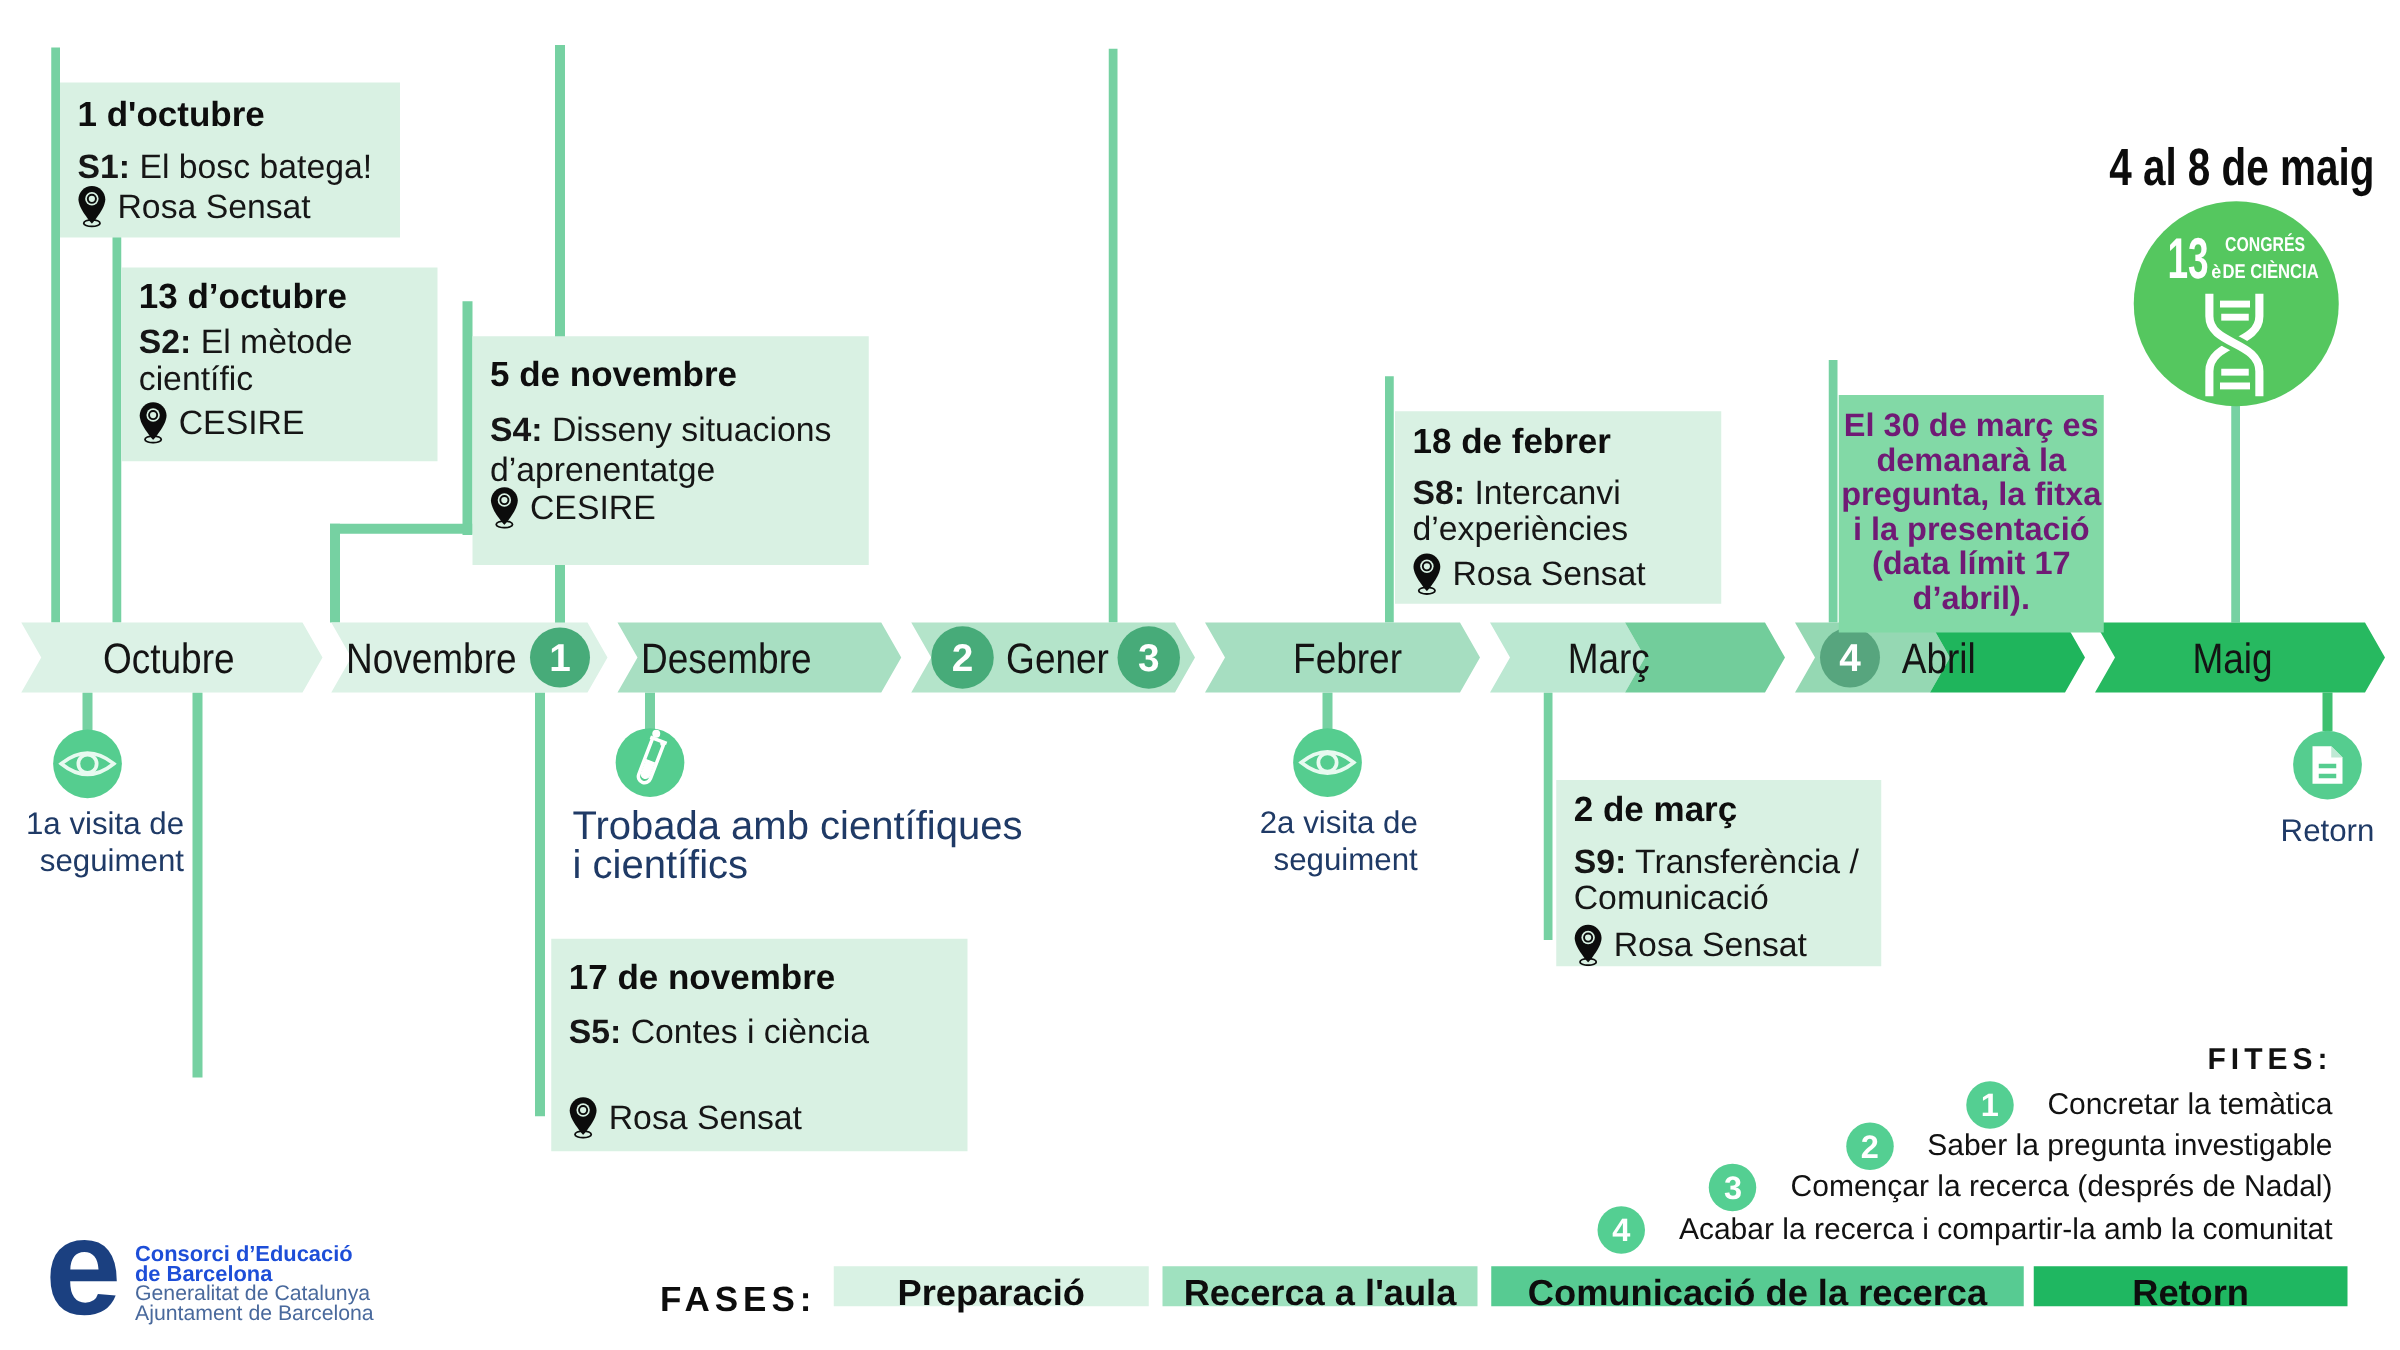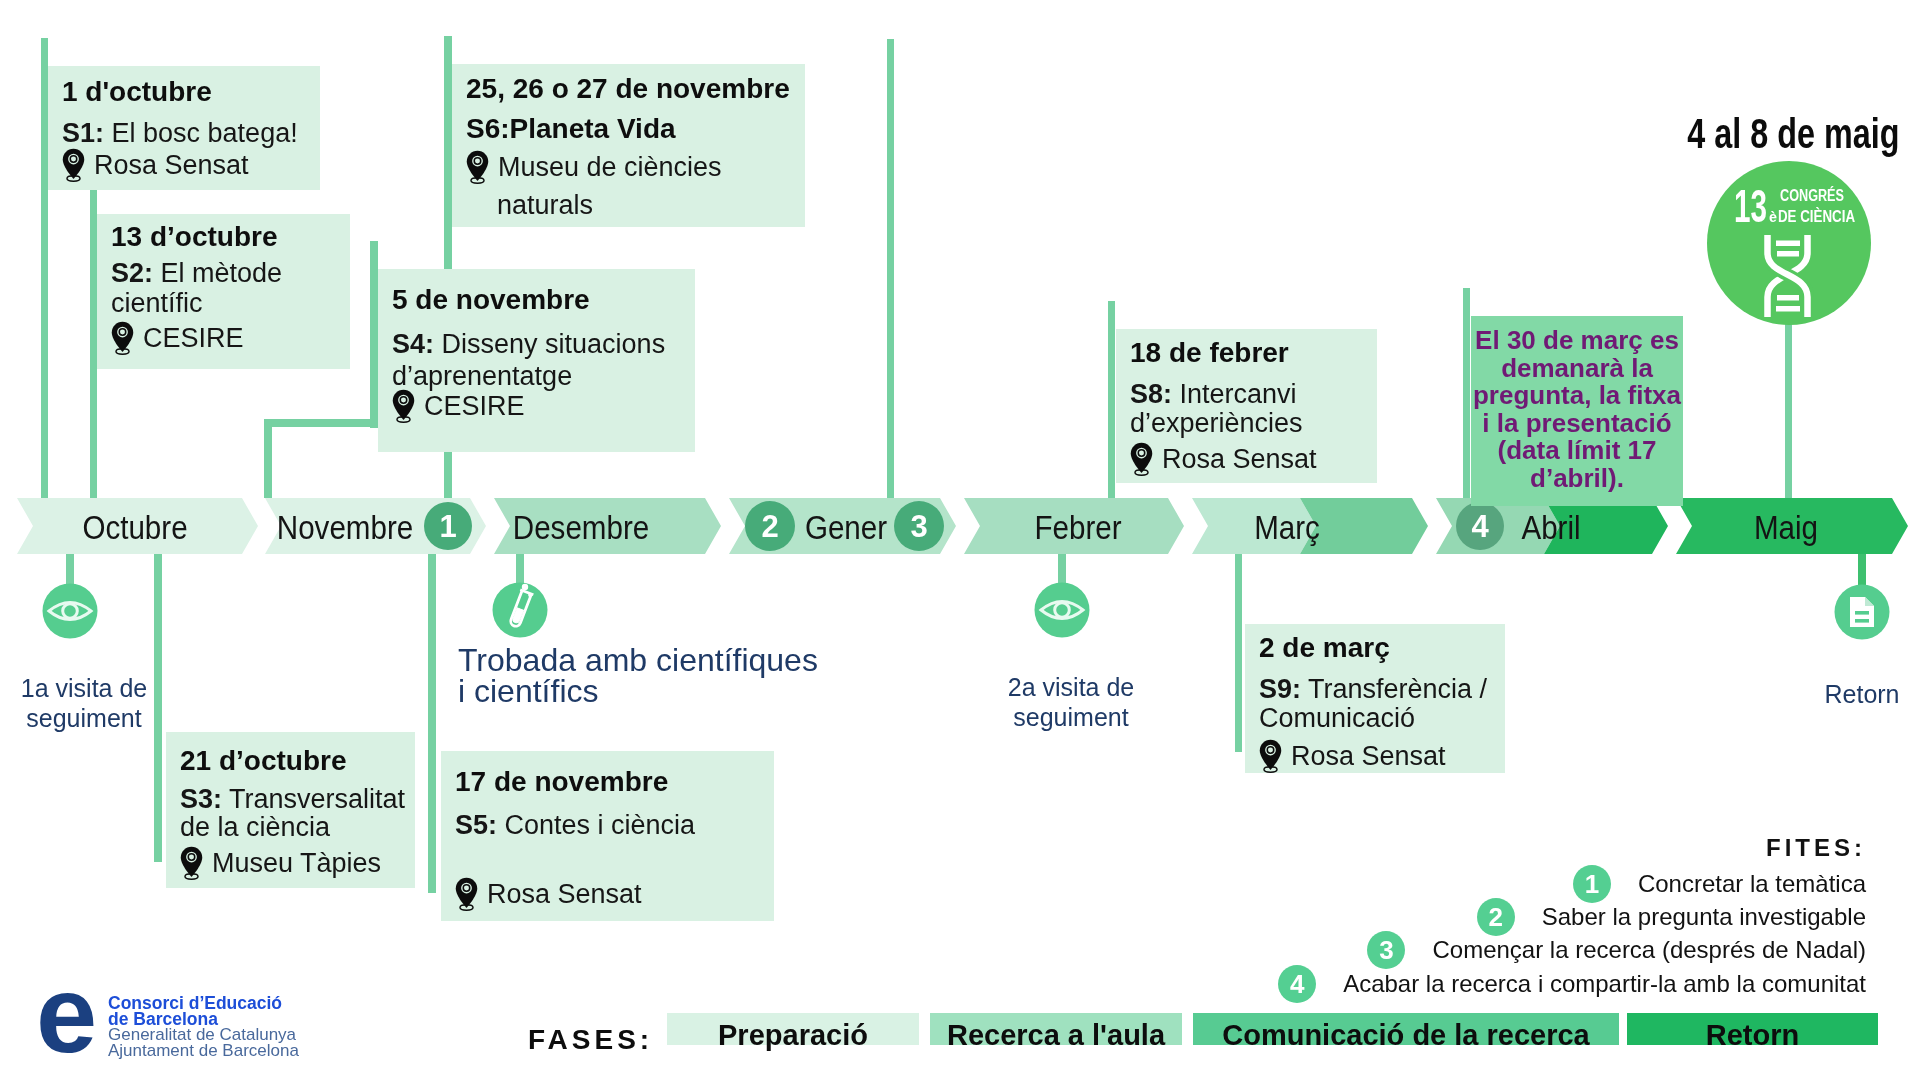--- a/index.html
+++ b/index.html
@@ -7,21 +7,21 @@
   font-family:"Liberation Sans", sans-serif; }
 #page { position:relative; width:1920px; height:1080px; background:#fff; }
 svg.bg { position:absolute; left:0; top:0; z-index:1; }
 .box { position:absolute; z-index:2; background:#d9f1e3;margin-top:28px; }
 .box .t { position:absolute; left:14px; font-weight:bold; font-size:28px; color:#0e0e0e; white-space:nowrap; }
 .box .l { position:absolute; left:14px; font-size:27px; color:#161616; white-space:nowrap; }
 .box .pr { position:absolute; left:14px; display:flex; align-items:center; height:36px; font-size:27px; color:#161616; white-space:nowrap; }
 .box .pr svg { margin-right:9px; flex:0 0 auto; }
 .mon { position:absolute; z-index:3; font-size:34px; line-height:36px; color:#141414; transform:translateX(-50%) scaleX(0.87); white-space:nowrap; }
 .cap { position:absolute; z-index:2; font-size:25px; line-height:30px; color:#1f3a66; }
-.capc { transform:translateX(-50%); text-align:center;margin-top:29px; }
+.capc { transform:translateX(-50%); text-align:right; }
 .frow { position:absolute; z-index:2; display:flex; align-items:center; height:38px; }
 .fc { width:38px; height:38px; border-radius:50%; background:#54cf92; color:#fff;
   font-weight:bold; font-size:26px; text-align:center; line-height:38px; flex:0 0 auto; }
 .ft { font-size:24px; color:#121212; margin-left:27px; white-space:nowrap; }
 .leg { position:absolute; z-index:2; top:1013px; height:32px; text-align:center;
   font-weight:bold; font-size:29px; line-height:44px; color:#0d0d0d;margin-left:12px; }
 </style>
 </head>
 <body>
 <div id="page">
@@ -136,34 +136,20 @@
 <div class="pr" style="top:119px;left:14px">
         <svg width="23" height="34" viewBox="0 0 24 35">
           <path d="M12 0.5 C5.8 0.5 0.8 5.5 0.8 11.7 c0 8.2 11.2 20.3 11.2 20.3 s11.2 -12.1 11.2 -20.3 C23.2 5.5 18.2 0.5 12 0.5 z" fill="#0c0c0c"></path>
           <circle cx="12" cy="11.3" r="5.6" fill="#d9f1e3"></circle>
           <circle cx="12" cy="11.3" r="3.4" fill="none" stroke="#0c0c0c" stroke-width="1.6"></circle>
           <ellipse cx="12" cy="31.6" rx="6.8" ry="2.8" fill="none" stroke="#0c0c0c" stroke-width="1.5"></ellipse>
         </svg>
         <span>CESIRE</span>
       </div>
 </div>
-<div class="box" style="left:452px;top:36px;width:353px;height:163px;background:#d9f1e3">
-<div class="t" style="top:9px">25, 26 o 27 de novembre</div>
-<div class="t" style="top:49px">S6:Planeta Vida</div>
-<div class="pr" style="top:85px;left:14px">
-        <svg width="23" height="34" viewBox="0 0 24 35">
-          <path d="M12 0.5 C5.8 0.5 0.8 5.5 0.8 11.7 c0 8.2 11.2 20.3 11.2 20.3 s11.2 -12.1 11.2 -20.3 C23.2 5.5 18.2 0.5 12 0.5 z" fill="#0c0c0c"></path>
-          <circle cx="12" cy="11.3" r="5.6" fill="#d9f1e3"></circle>
-          <circle cx="12" cy="11.3" r="3.4" fill="none" stroke="#0c0c0c" stroke-width="1.6"></circle>
-          <ellipse cx="12" cy="31.6" rx="6.8" ry="2.8" fill="none" stroke="#0c0c0c" stroke-width="1.5"></ellipse>
-        </svg>
-        <span>Museu de ciències</span>
-      </div>
-<div class="l" style="top:126px"><span style="margin-left:31px">naturals</span></div>
-</div>
 <div class="box" style="left:1116px;top:301px;width:261px;height:154px;background:#d9f1e3">
 <div class="t" style="top:8px">18 de febrer</div>
 <div class="l" style="top:50px"><b>S8:</b> Intercanvi</div>
 <div class="l" style="top:79px">d’experiències</div>
 <div class="pr" style="top:112px;left:14px">
         <svg width="23" height="34" viewBox="0 0 24 35">
           <path d="M12 0.5 C5.8 0.5 0.8 5.5 0.8 11.7 c0 8.2 11.2 20.3 11.2 20.3 s11.2 -12.1 11.2 -20.3 C23.2 5.5 18.2 0.5 12 0.5 z" fill="#0c0c0c"></path>
           <circle cx="12" cy="11.3" r="5.6" fill="#d9f1e3"></circle>
           <circle cx="12" cy="11.3" r="3.4" fill="none" stroke="#0c0c0c" stroke-width="1.6"></circle>
           <ellipse cx="12" cy="31.6" rx="6.8" ry="2.8" fill="none" stroke="#0c0c0c" stroke-width="1.5"></ellipse>
@@ -176,34 +162,20 @@
 <div class="l" style="top:50px"><b>S9:</b> Transferència /</div>
 <div class="l" style="top:79px">Comunicació</div>
 <div class="pr" style="top:114px;left:14px">
         <svg width="23" height="34" viewBox="0 0 24 35">
           <path d="M12 0.5 C5.8 0.5 0.8 5.5 0.8 11.7 c0 8.2 11.2 20.3 11.2 20.3 s11.2 -12.1 11.2 -20.3 C23.2 5.5 18.2 0.5 12 0.5 z" fill="#0c0c0c"></path>
           <circle cx="12" cy="11.3" r="5.6" fill="#d9f1e3"></circle>
           <circle cx="12" cy="11.3" r="3.4" fill="none" stroke="#0c0c0c" stroke-width="1.6"></circle>
           <ellipse cx="12" cy="31.6" rx="6.8" ry="2.8" fill="none" stroke="#0c0c0c" stroke-width="1.5"></ellipse>
         </svg>
         <span>Rosa Sensat</span>
-      </div>
-</div>
-<div class="box" style="left:166px;top:704px;width:249px;height:156px;background:#d9f1e3">
-<div class="t" style="top:13px">21 d’octubre</div>
-<div class="l" style="top:52px"><b>S3:</b> Transversalitat</div>
-<div class="l" style="top:80px">de la ciència</div>
-<div class="pr" style="top:113px;left:14px">
-        <svg width="23" height="34" viewBox="0 0 24 35">
-          <path d="M12 0.5 C5.8 0.5 0.8 5.5 0.8 11.7 c0 8.2 11.2 20.3 11.2 20.3 s11.2 -12.1 11.2 -20.3 C23.2 5.5 18.2 0.5 12 0.5 z" fill="#0c0c0c"></path>
-          <circle cx="12" cy="11.3" r="5.6" fill="#d9f1e3"></circle>
-          <circle cx="12" cy="11.3" r="3.4" fill="none" stroke="#0c0c0c" stroke-width="1.6"></circle>
-          <ellipse cx="12" cy="31.6" rx="6.8" ry="2.8" fill="none" stroke="#0c0c0c" stroke-width="1.5"></ellipse>
-        </svg>
-        <span>Museu Tàpies</span>
       </div>
 </div>
 <div class="box" style="left:441px;top:723px;width:333px;height:170px;background:#d9f1e3">
 <div class="t" style="top:15px">17 de novembre</div>
 <div class="l" style="top:59px"><b>S5:</b> Contes i ciència</div>
 <div class="pr" style="top:125px;left:14px">
         <svg width="23" height="34" viewBox="0 0 24 35">
           <path d="M12 0.5 C5.8 0.5 0.8 5.5 0.8 11.7 c0 8.2 11.2 20.3 11.2 20.3 s11.2 -12.1 11.2 -20.3 C23.2 5.5 18.2 0.5 12 0.5 z" fill="#0c0c0c"></path>
           <circle cx="12" cy="11.3" r="5.6" fill="#d9f1e3"></circle>
           <circle cx="12" cy="11.3" r="3.4" fill="none" stroke="#0c0c0c" stroke-width="1.6"></circle>

